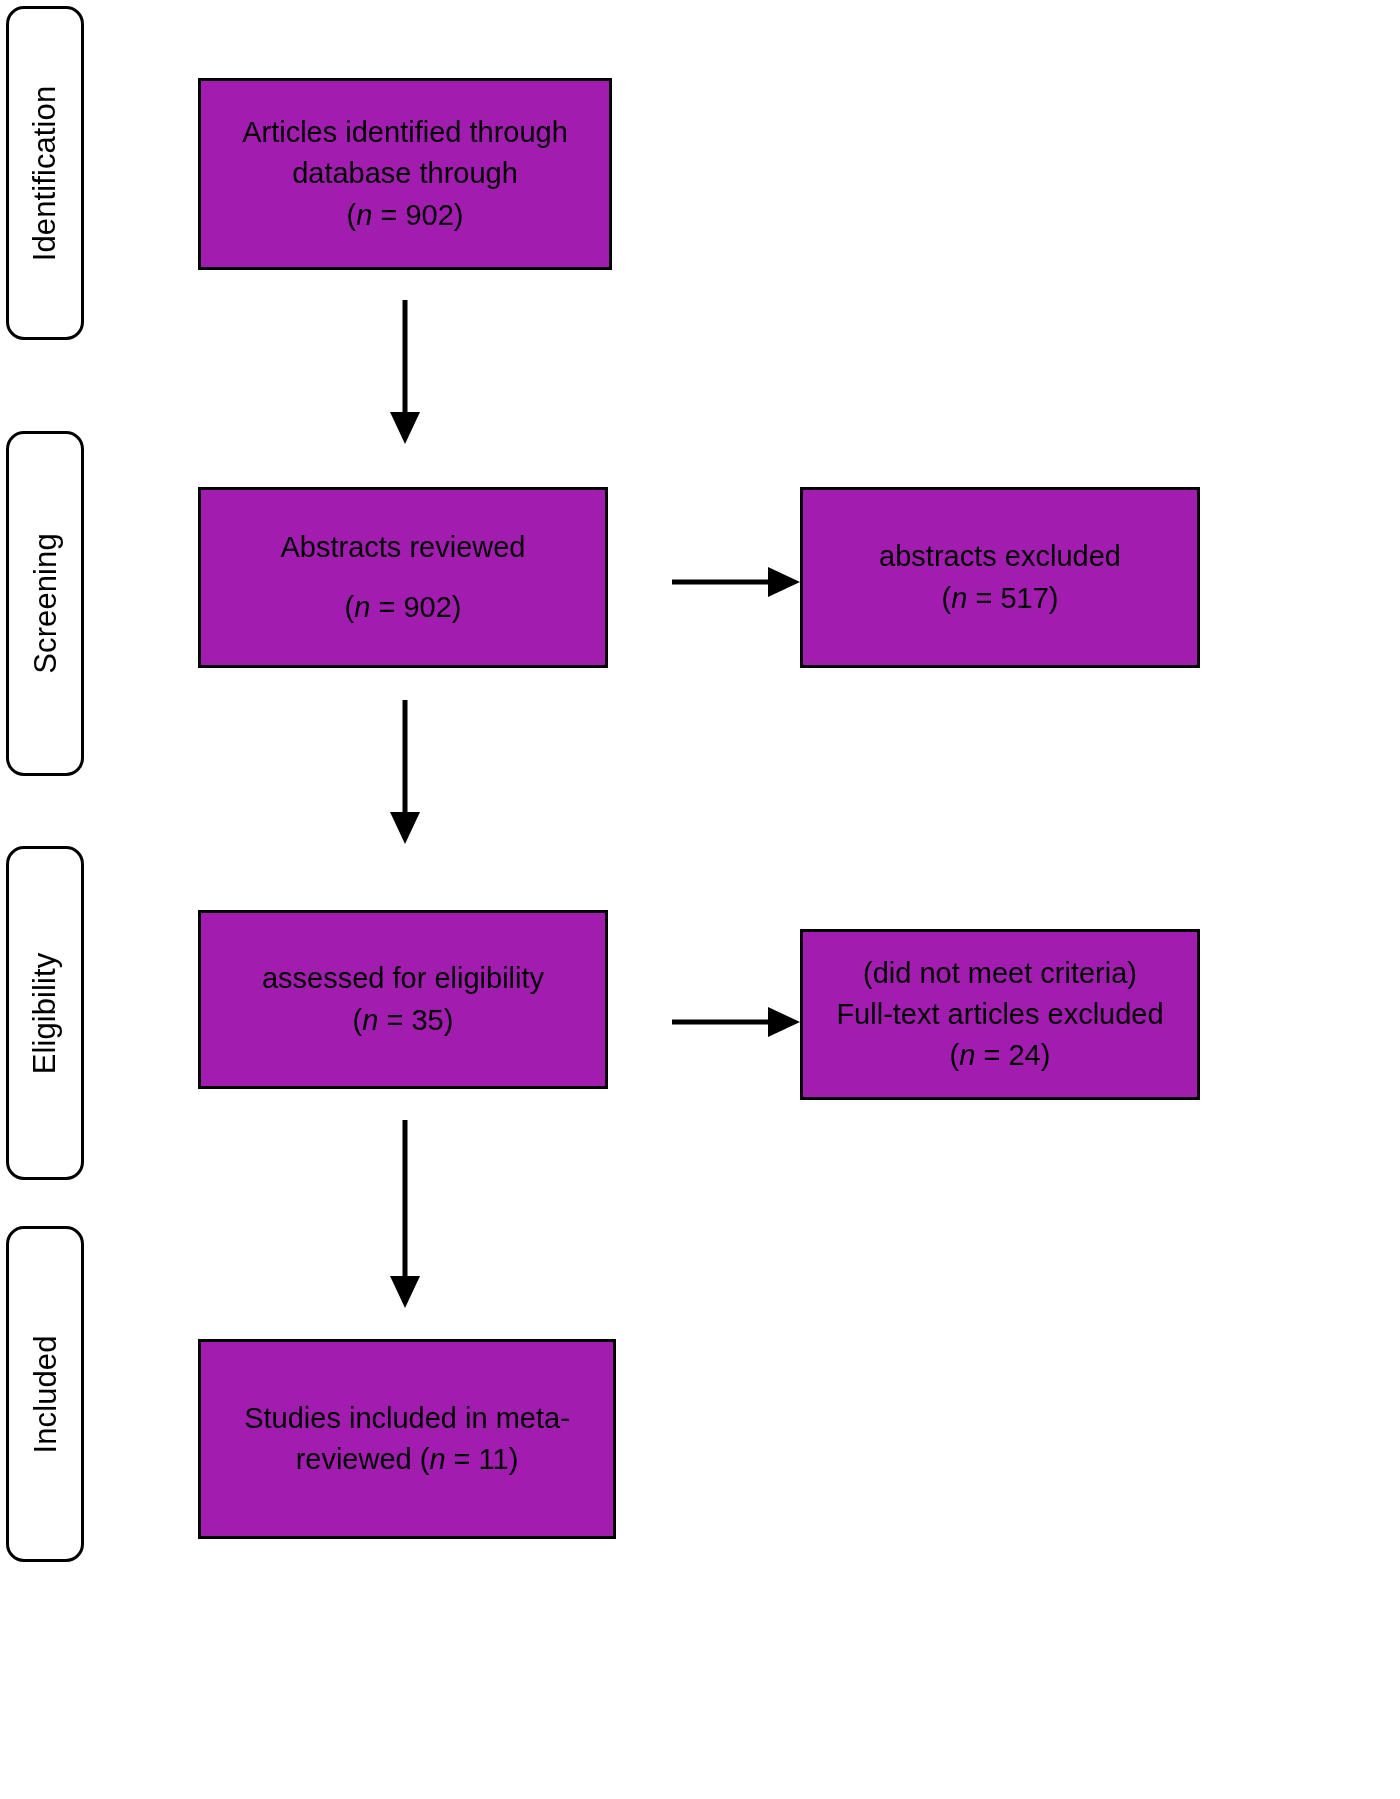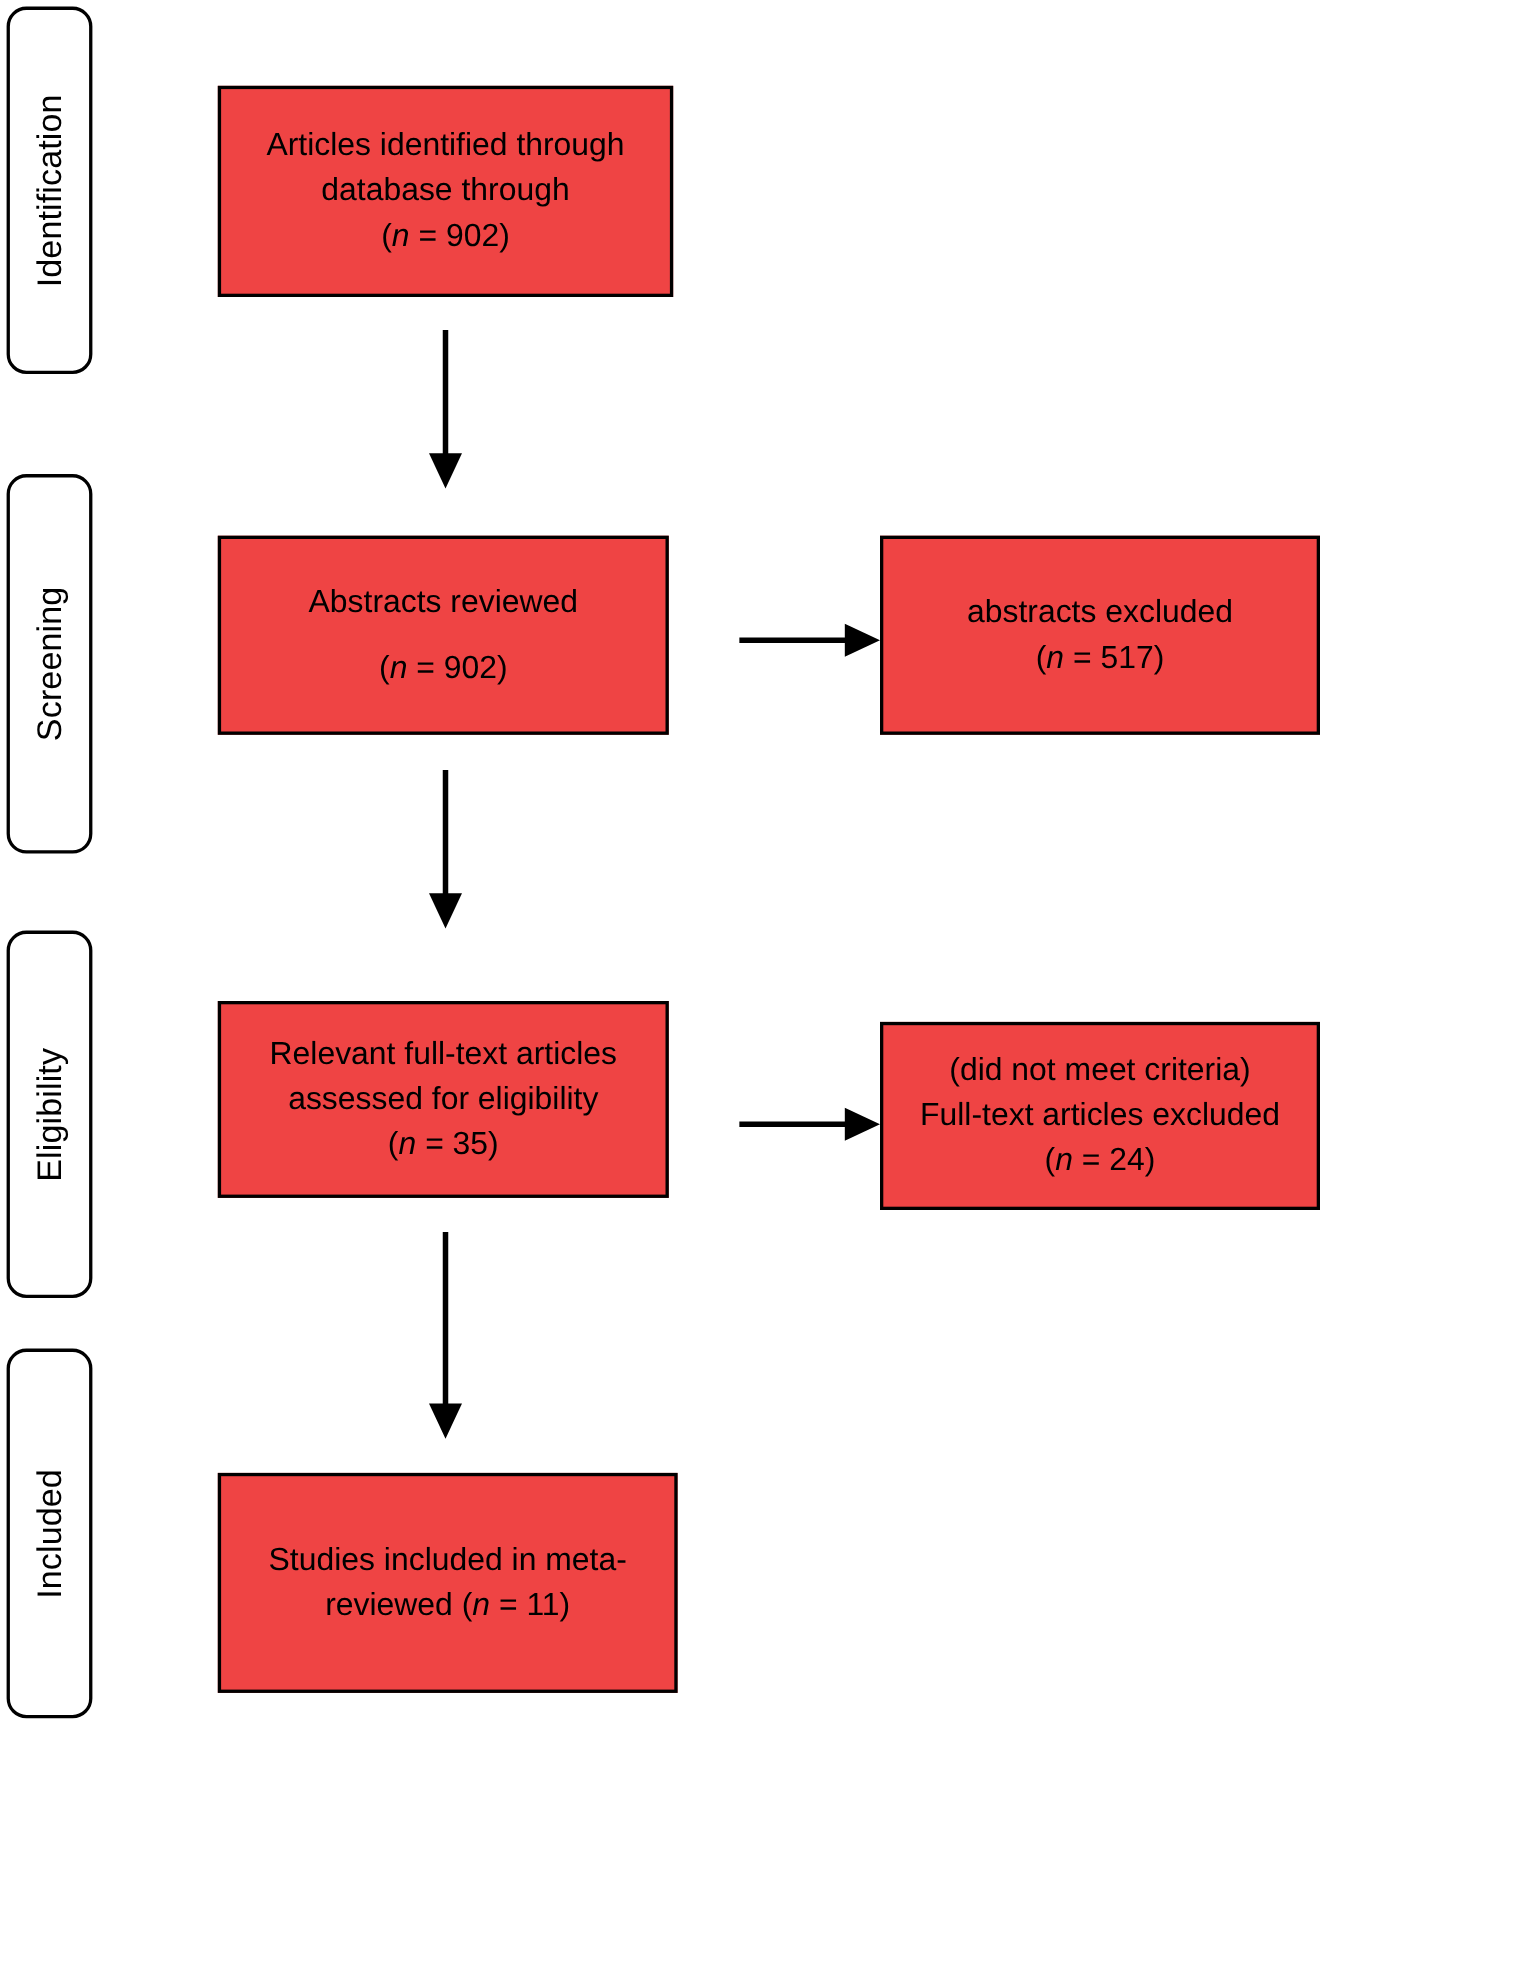--- a/index.html
+++ b/index.html
@@ -42,21 +42,21 @@
 
   #stage-identification { top: 6px;    height: 334px; }
   #stage-screening      { top: 431px;  height: 345px; }
   #stage-eligibility    { top: 846px;  height: 334px; }
   #stage-included       { top: 1226px; height: 336px; }
 
   
   .flow-box {
     position: absolute;
     border: 3px solid #000000;
-    background: #ef4444;
+    background: #a21caf;
     box-sizing: border-box;
     display: flex;
     flex-direction: column;
     align-items: center;
     justify-content: center;
     text-align: center;
     font-size: 29px;
     line-height: 1.42;
     padding: 6px 14px;
   }
@@ -116,21 +116,20 @@
     <span class="line">Abstracts reviewed</span>
     <span class="line"><span>(</span><span class="n-italic">n</span><span> = 902)</span></span>
   </div>
 
   <div class="flow-box" id="box-excluded-abstracts">
     <span class="line">abstracts excluded</span>
     <span class="line"><span>(</span><span class="n-italic">n</span><span> = 517)</span></span>
   </div>
 
   <div class="flow-box" id="box-fulltext">
-    <span class="line">Relevant full-text articles</span>
     <span class="line">assessed for eligibility</span>
     <span class="line"><span>(</span><span class="n-italic">n</span><span> = 35)</span></span>
   </div>
 
   <div class="flow-box" id="box-excluded-fulltext">
     <span class="line">(did not meet criteria)</span>
     <span class="line">Full-text articles excluded</span>
     <span class="line"><span>(</span><span class="n-italic">n</span><span> = 24)</span></span>
   </div>
 

